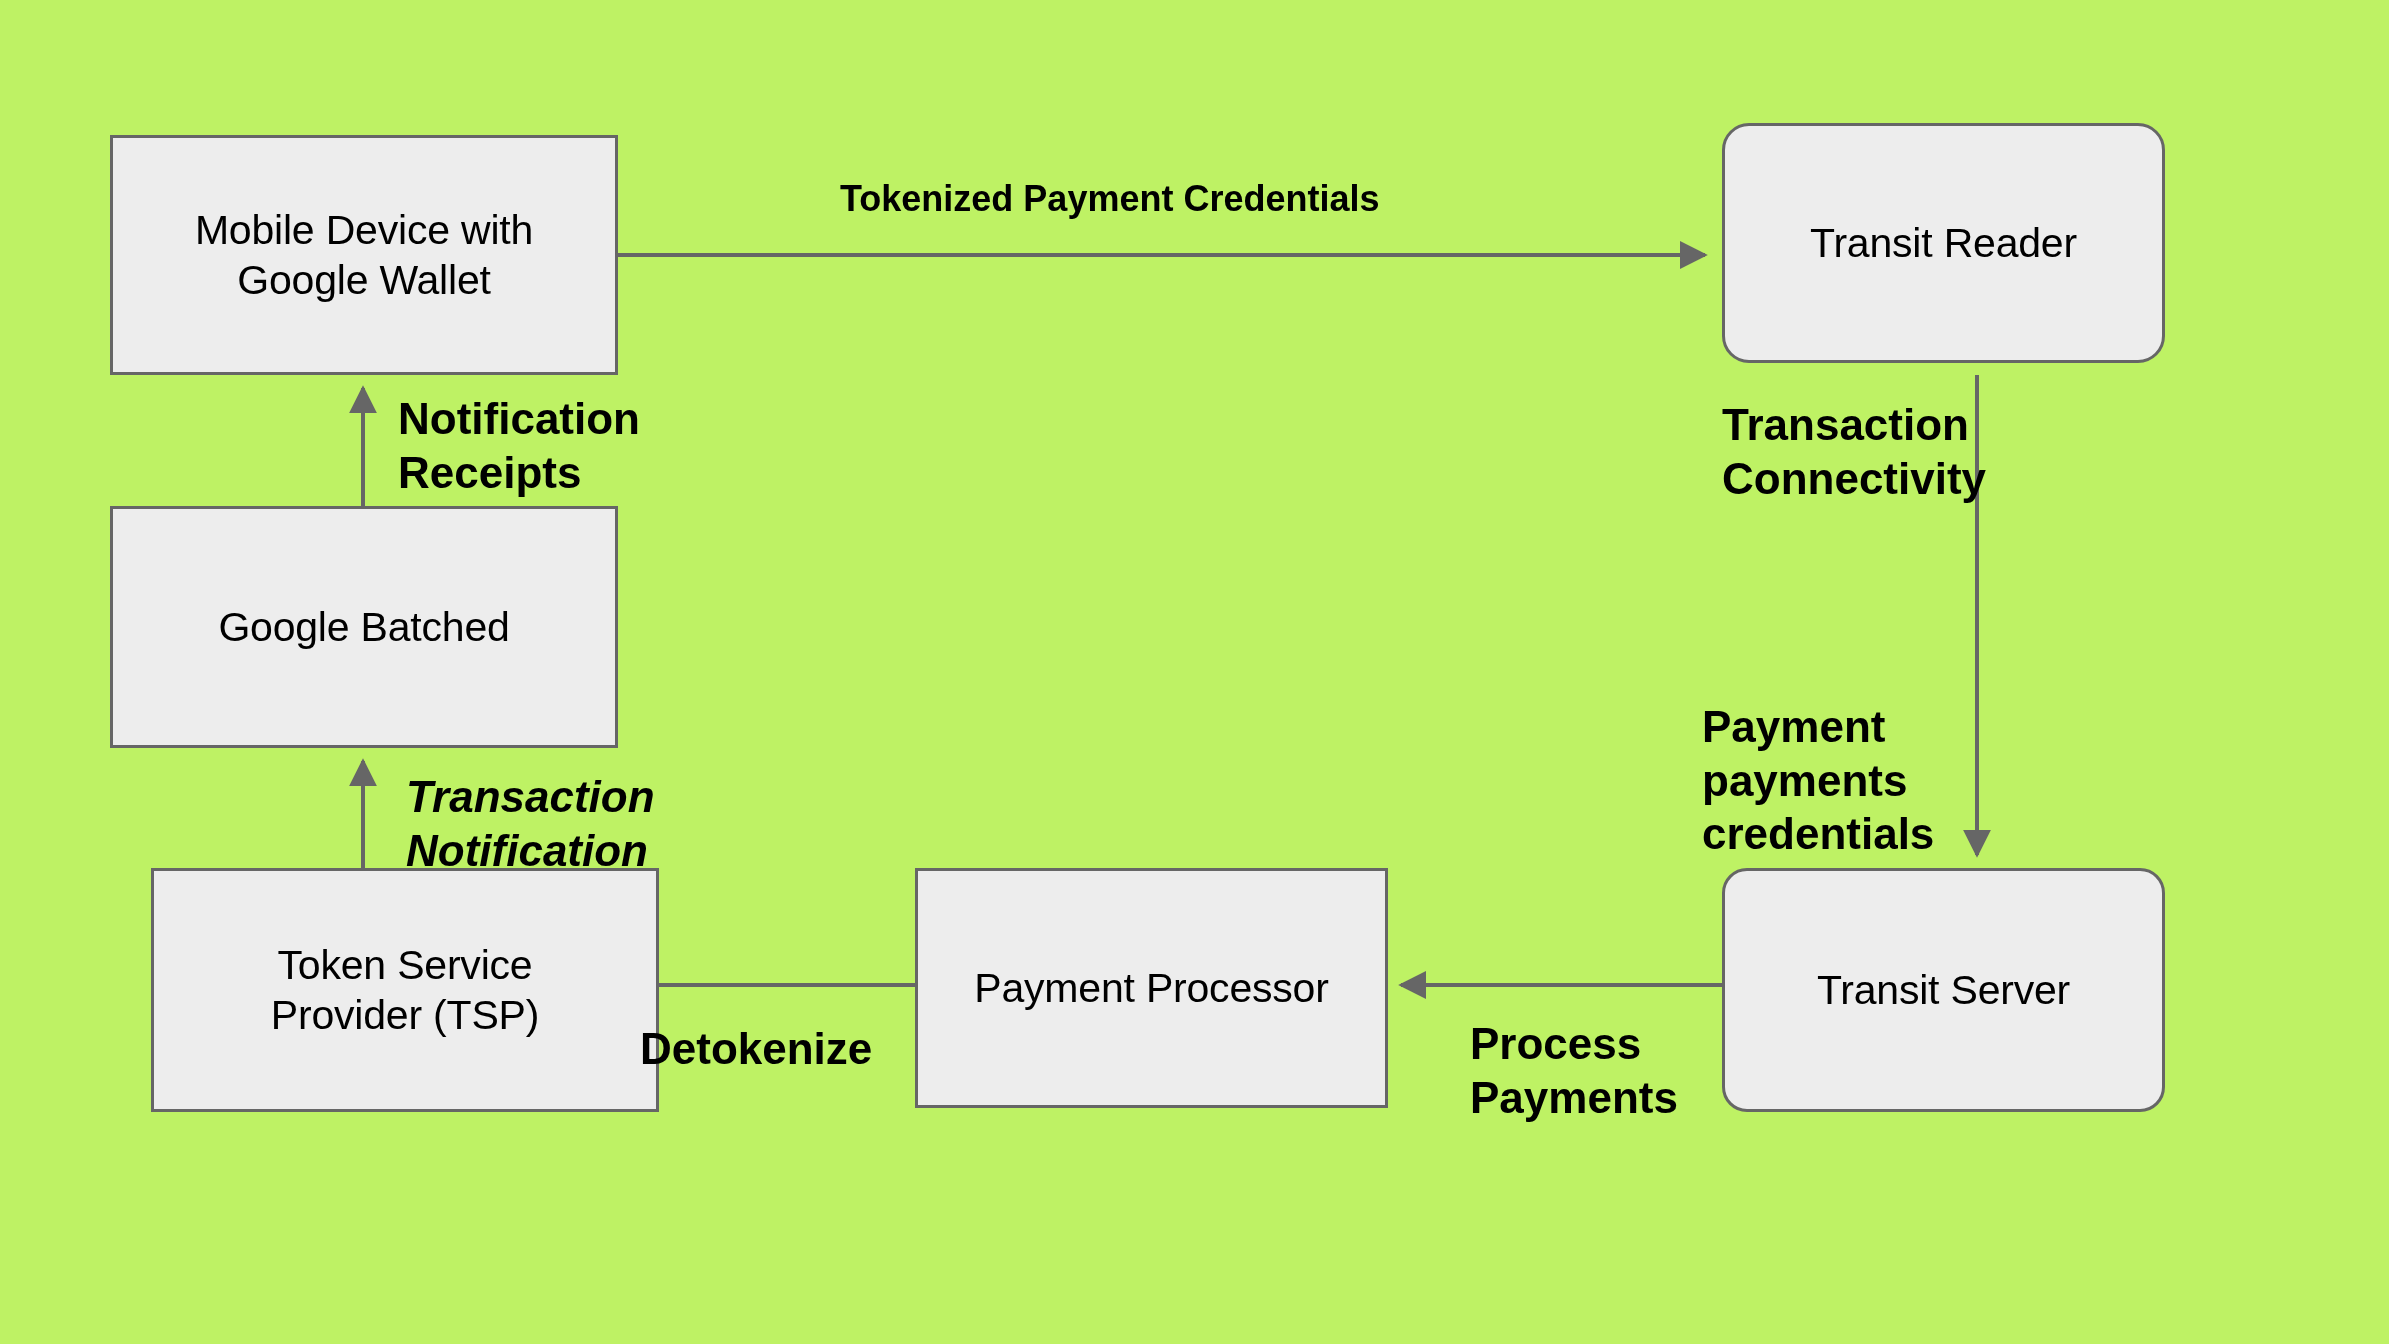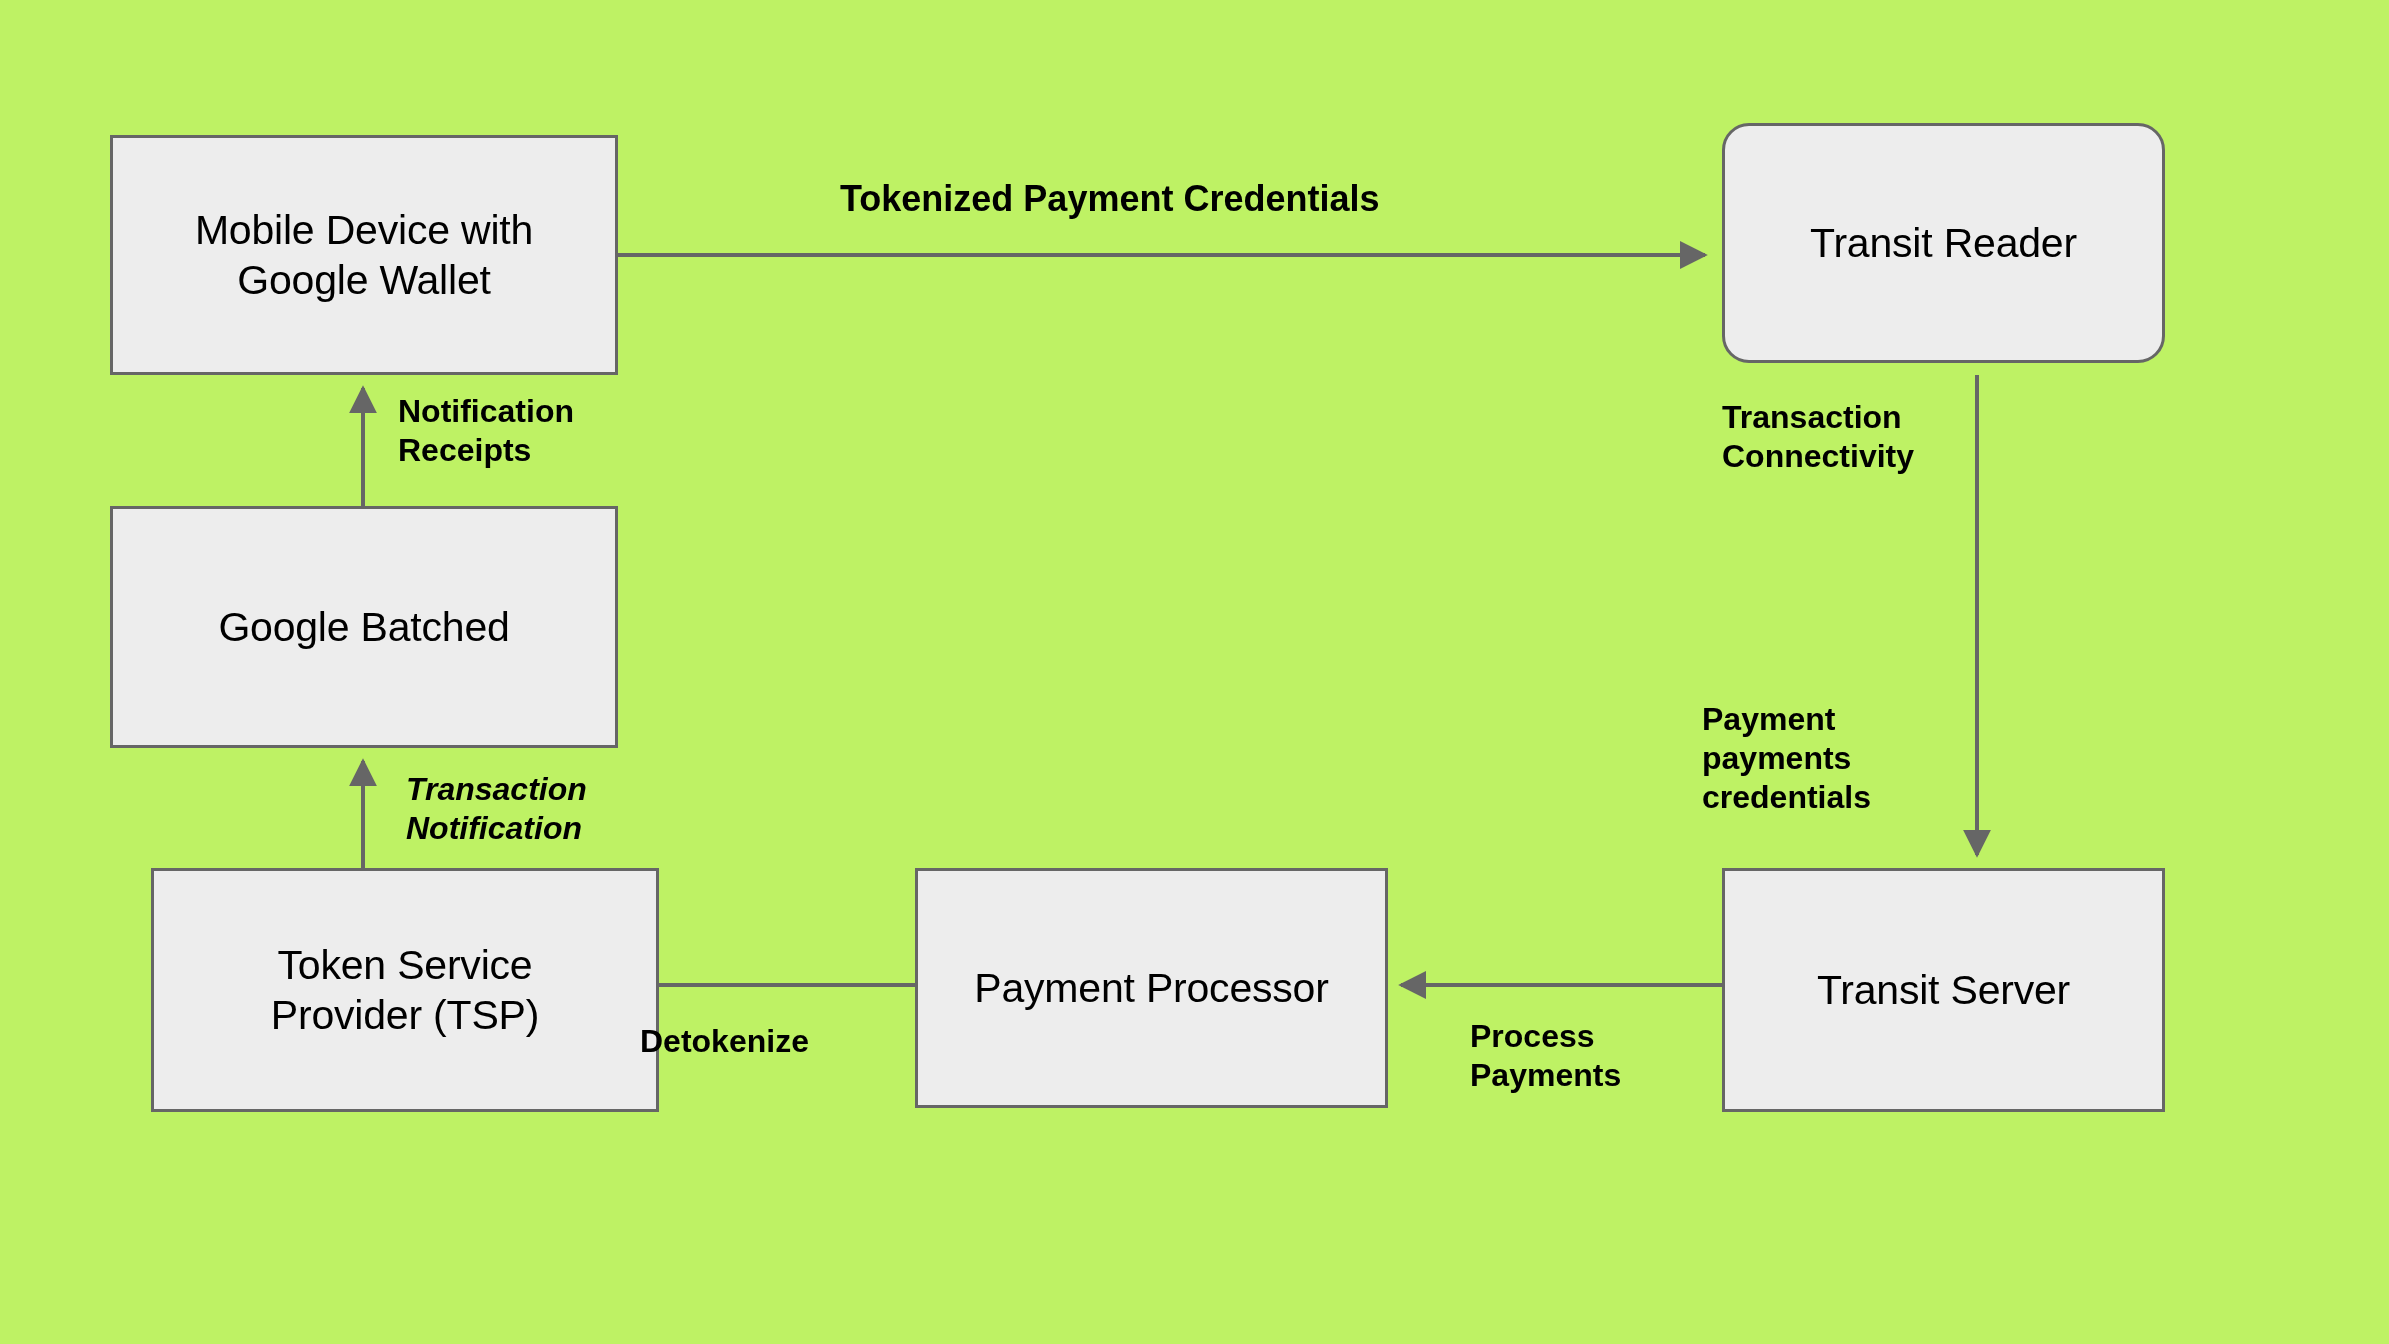--- a/index.html
+++ b/index.html
@@ -41,21 +41,21 @@
     font-size: 41px;
     font-weight: 400;
     line-height: 1.22;
     color: #000000;
     white-space: pre-line;
     letter-spacing: -0.2px;
   }
   .edge-label {
     position: absolute;
     font-family: "Liberation Sans", sans-serif;
-    font-size: 32px;
+    font-size: 44px;
     font-weight: bold;
     line-height: 1.22;
     color: #000000;
     white-space: pre-line;
     text-align: center;
   }
   .edge-label.big {
     font-size: 36px;
   }
   .edge-label.left-align {
@@ -117,21 +117,21 @@
   </div>
 
   <div class="node-box" style="left:915px; top:868px; width:473px; height:240px;">
     <span class="node-label">Payment Processor</span>
   </div>
 
   <div class="node-box" style="left:1722px; top:123px; width:443px; height:240px;border-radius:27px;">
     <span class="node-label">Transit Reader</span>
   </div>
 
-  <div class="node-box" style="left:1722px; top:868px; width:443px; height:244px;">
+  <div class="node-box" style="left:1722px; top:868px; width:443px; height:244px;border-radius:25px;">
     <span class="node-label">Transit Server</span>
   </div>
 
   <div class="edge-label big center-align" style="left:840px; top:177px; width:700px;">Tokenized Payment Credentials</div>
 
   <div class="edge-label left-align" style="left:1722px; top:398px; width:250px;">Transaction
 Connectivity</div>
 
   <div class="edge-label center-align" style="left:1702px; top:700px; width:260px;">Payment
 payments

